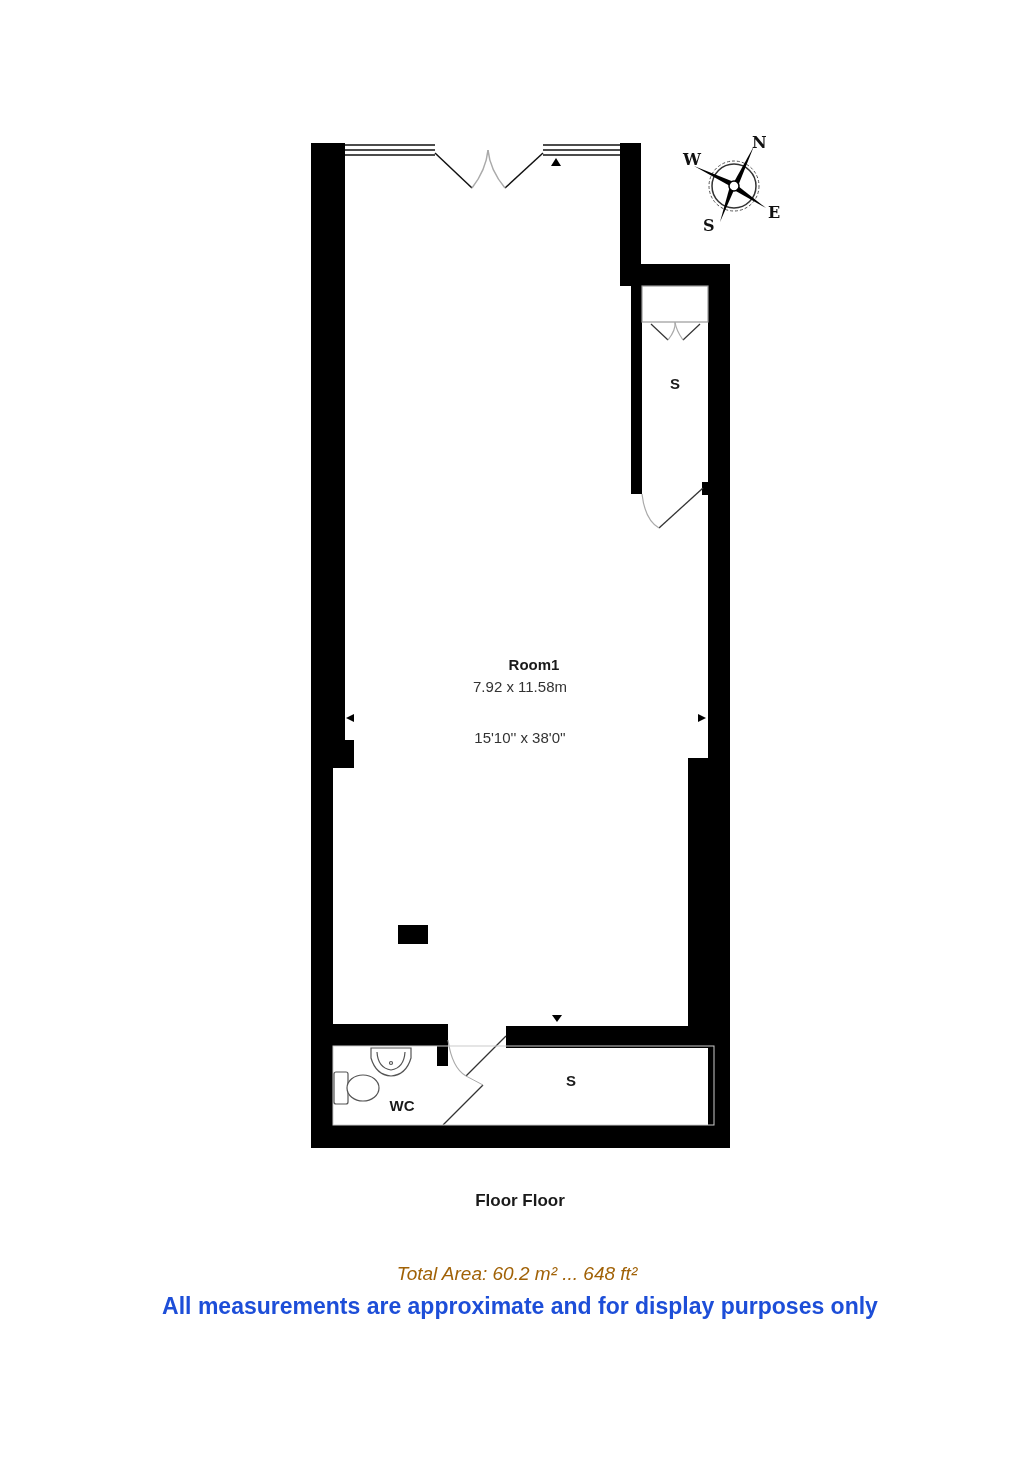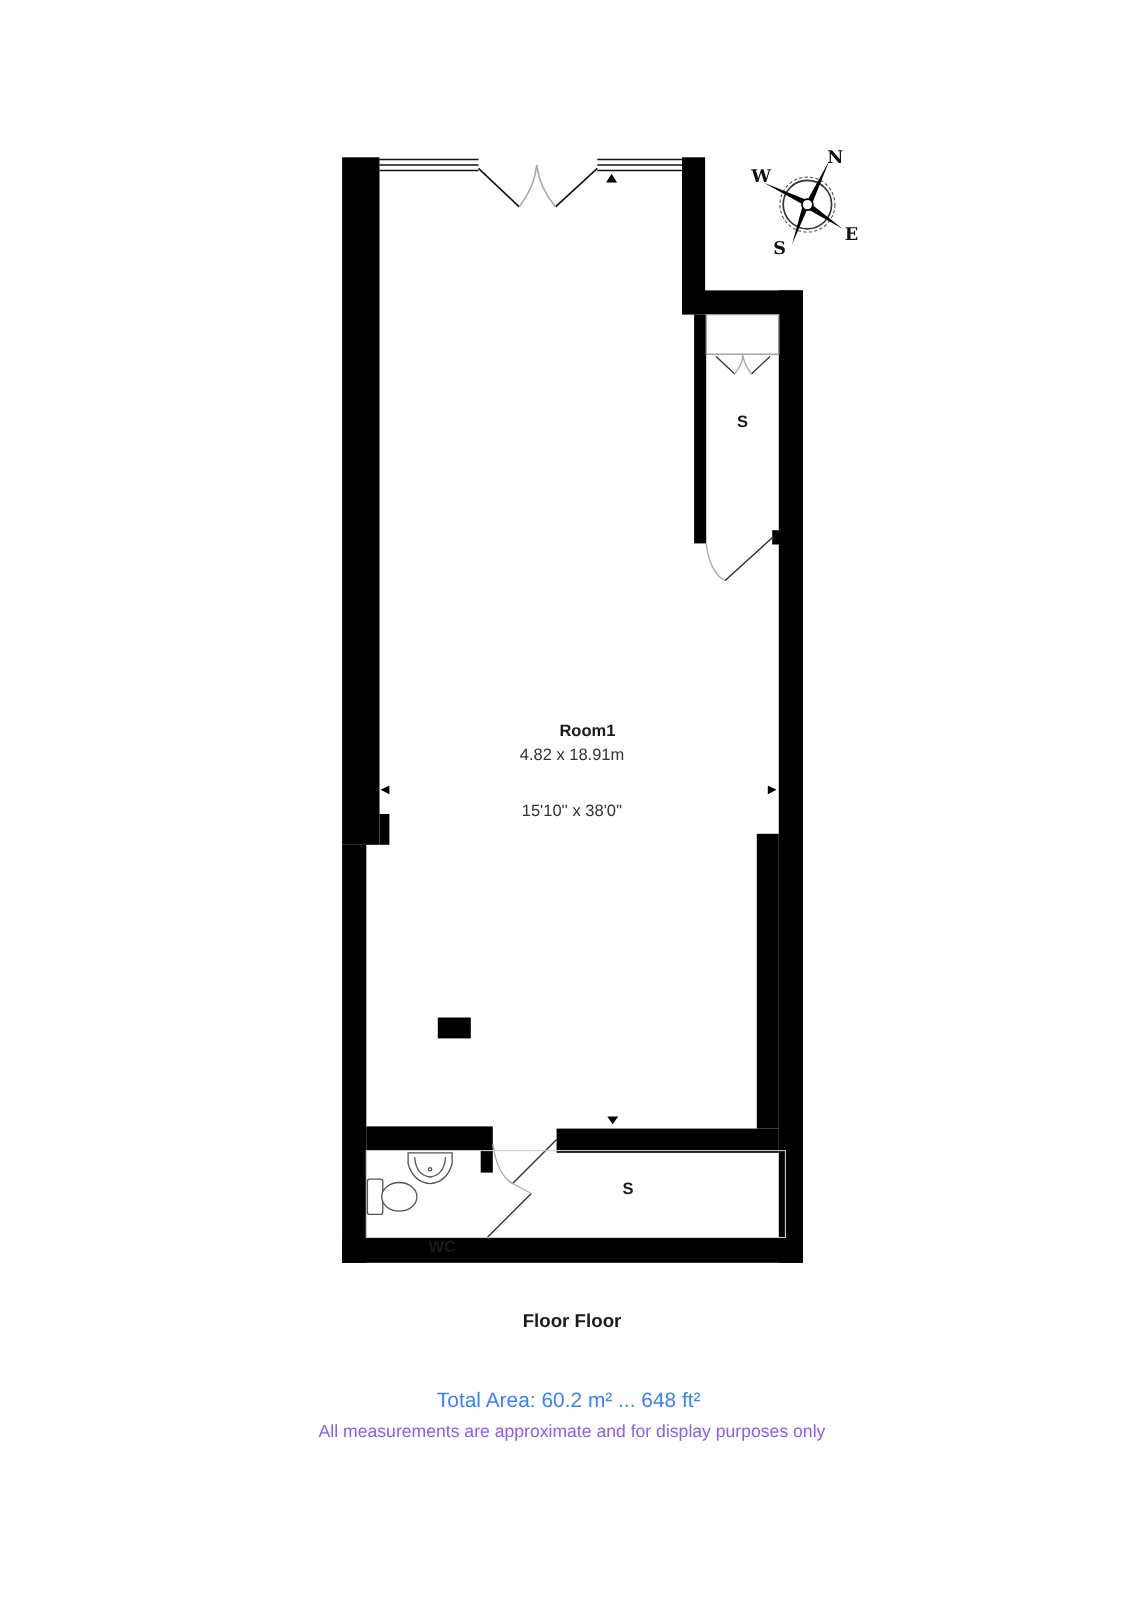--- a/index.html
+++ b/index.html
@@ -3,22 +3,22 @@
 <meta charset="utf-8">
 <style>
   html, body { margin:0; padding:0; background:#ffffff; }
   body { width:1024px; height:1461px; position:relative; overflow:hidden; font-family:"Liberation Sans", sans-serif; }
   #plan { position:absolute; left:0; top:0; width:1024px; height:1461px; }
   .lbl { position:absolute; color:#1a1a1a; white-space:nowrap; text-align:center; transform:translateX(-50%); }
   .room-name { font-weight:bold; font-size:15px;padding-left:28px; }
   .room-dim { font-size:15px; color:#333; line-height:18px; }
   .small-lbl { font-weight:bold; font-size:15px; }
   .floor-title { font-weight:bold; font-size:17px; }
-  .total-area { font-size:19px; color:#3b82f6; }
-  .disclaimer { font-weight:normal; font-size:16px; color:#8b5cf6; }
+  .total-area { font-size:19px; color:#a16207;font-style:italic; }
+  .disclaimer { font-weight:bold; font-size:23px; color:#1d4ed8; }
   .compass-letter { position:absolute; font-family:"DejaVu Serif", serif; font-weight:bold; font-size:16px; color:#111; }
 </style>
 </head>
 <body>
 
 <svg id="plan" viewBox="0 0 1024 1461" xmlns="http://www.w3.org/2000/svg">
 
   <g fill="#000">
 
     <rect x="311" y="143" width="34" height="625"></rect>
@@ -108,22 +108,22 @@
     <circle r="5" fill="#fff" stroke="#000" stroke-width="1.5"></circle>
   </g>
 </svg>
 
 <div class="compass-letter" style="left:752px;top:133px;">N</div>
 <div class="compass-letter" style="left:768px;top:203px;">E</div>
 <div class="compass-letter" style="left:703px;top:216px;">S</div>
 <div class="compass-letter" style="left:683px;top:150px;">W</div>
 
 <div class="lbl room-name" style="left:520px;top:656px;">Room1</div>
-<div class="lbl room-dim" style="left:520px;top:678px;">4.82 x 18.91m</div>
+<div class="lbl room-dim" style="left:520px;top:678px;">7.92 x 11.58m</div>
 <div class="lbl room-dim" style="left:520px;top:697px;margin-top:32px;">15'10'' x 38'0''</div>
 
 <div class="lbl small-lbl" style="left:675px;top:375px;">S</div>
 <div class="lbl small-lbl" style="left:571px;top:1072px;">S</div>
-<div class="lbl small-lbl" style="left:402px;top:1097px;margin-top:28px;">WC</div>
+<div class="lbl small-lbl" style="left:402px;top:1097px;">WC</div>
 
 <div class="lbl floor-title" style="left:520px;top:1191px;">Floor Floor</div>
 <div class="lbl total-area" style="left:517px;top:1263px;">Total Area: 60.2 m² ... 648 ft²</div>
 <div class="lbl disclaimer" style="left:520px;top:1293px;">All measurements are approximate and for display purposes only</div>
 
 </body></html>

